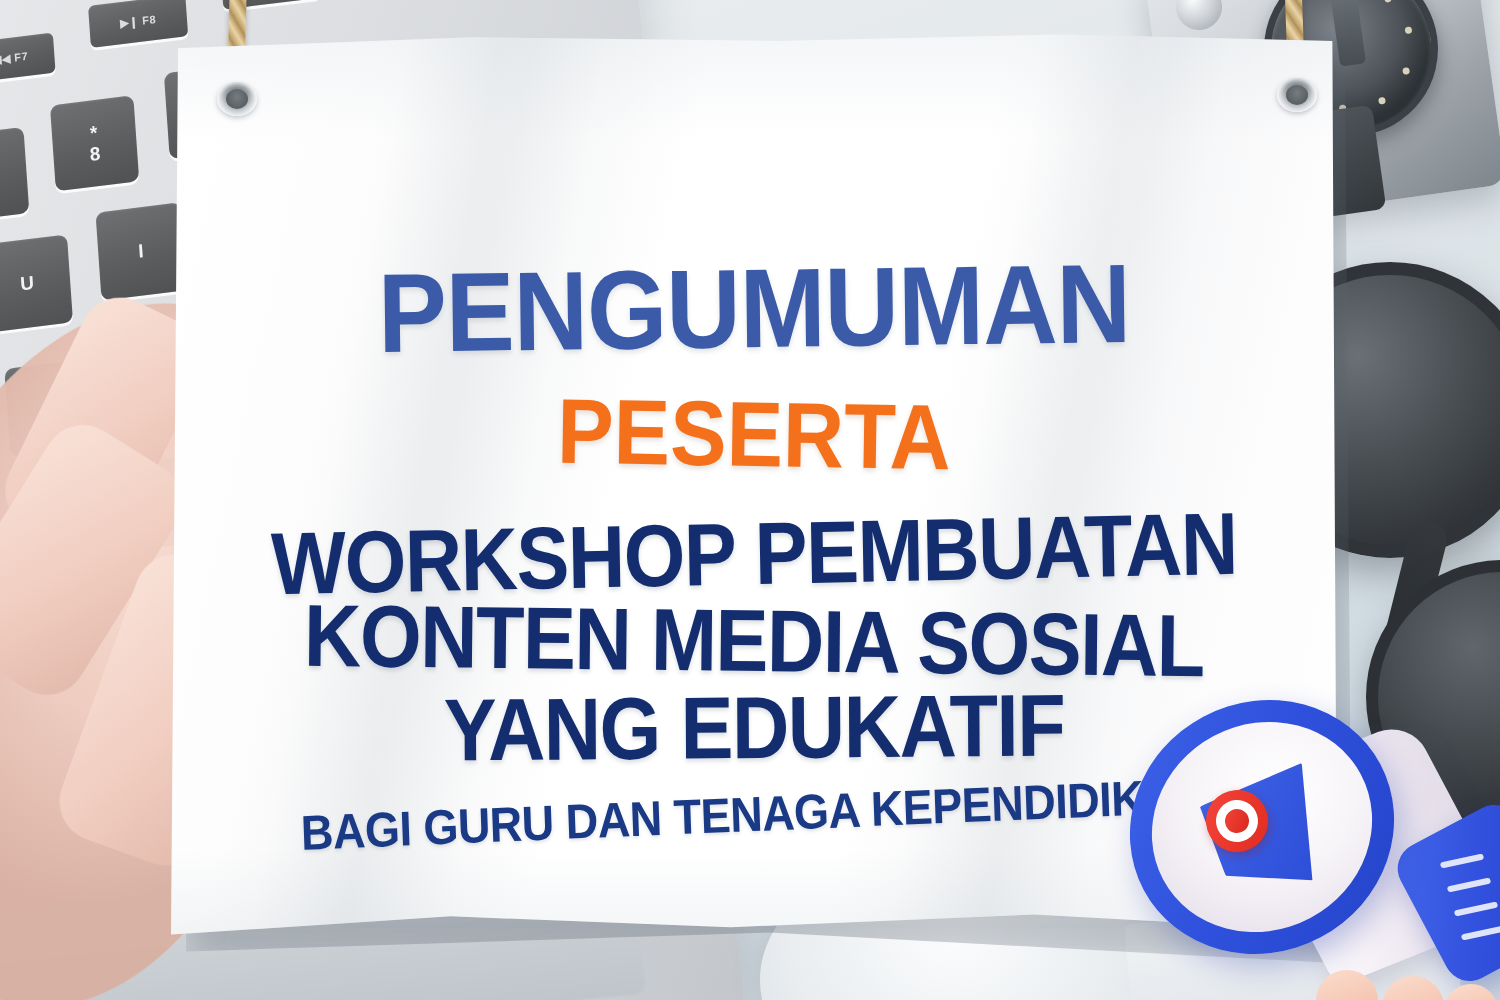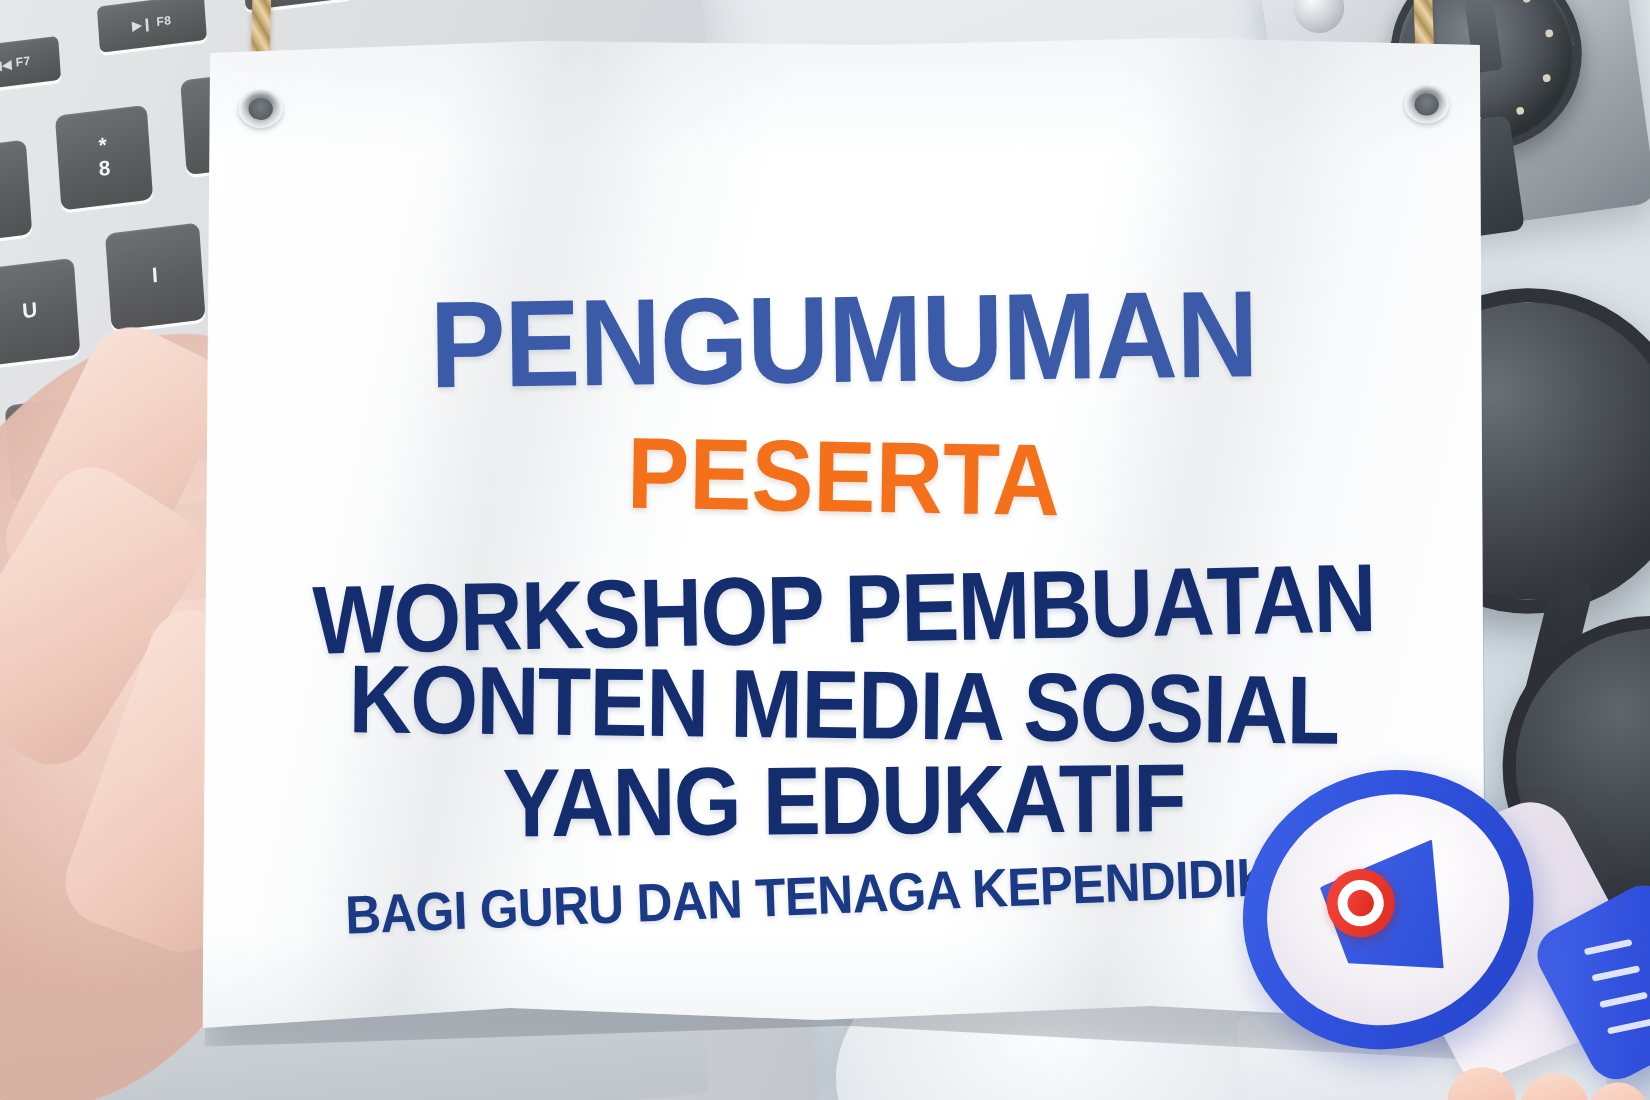--- a/index.html
+++ b/index.html
@@ -173,21 +173,21 @@
 
   
   .poster-shadow{
     position:absolute;left:176px;top:50px;width:1166px;height:900px;
     background:rgba(90,100,110,.34);
     filter:blur(20px);
     transform:translate(10px,14px);
     clip-path:polygon(0.6% 1.8%, 50% 0%, 99.4% 1.0%, 100% 100%, 50% 96.5%, 0% 98.6%);
   }
   .poster{
-    position:absolute;left:184px;top:30px;width:1166px;height:910px;
+    position:absolute;left:171px;top:30px;width:1166px;height:910px;
     background:
       linear-gradient(102deg,
         #ffffff 0%, #fdfdfd 16%, #f3f4f5 27%, #ffffff 40%,
         #ffffff 62%, #f4f5f6 74%, #fcfcfd 86%, #ffffff 100%);
     clip-path:polygon(0.6% 2.0%, 26% 0.8%, 52% 1.2%, 76% 0.5%, 99.6% 1.2%, 100% 99.0%, 74% 97.2%, 48% 98.6%, 24% 97.4%, 0% 99.4%);
     box-shadow:0 10px 30px rgba(100,110,120,.12);
   }
   .poster-sheen{
     position:absolute;inset:0;
     background:

